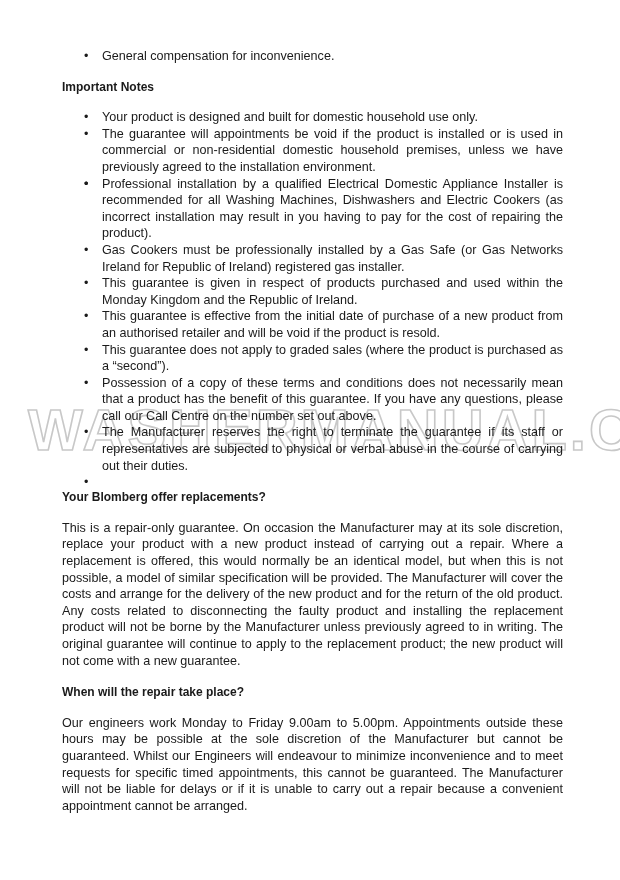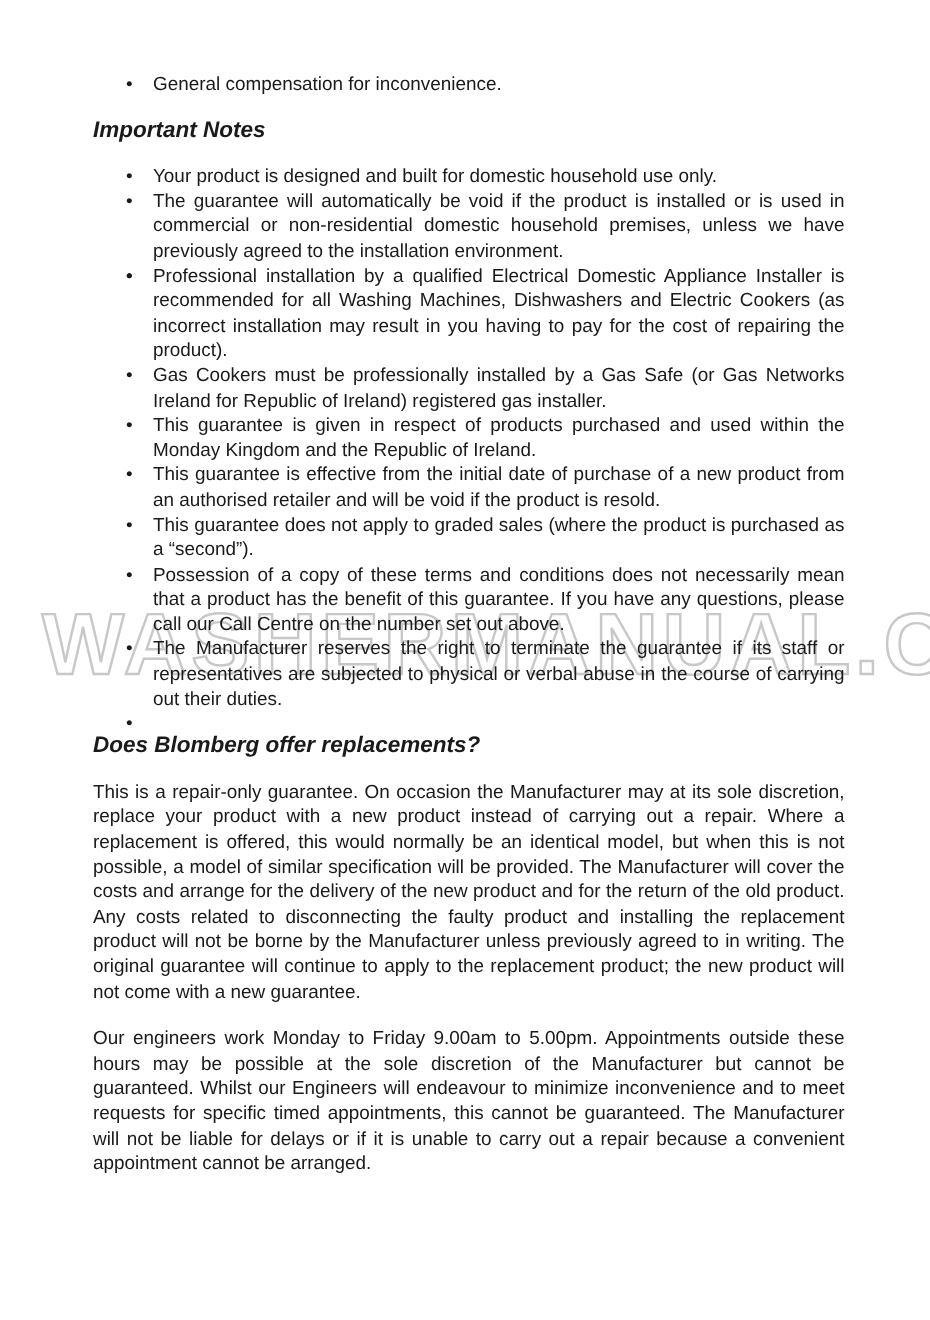--- a/index.html
+++ b/index.html
@@ -3,21 +3,21 @@
 <meta charset="utf-8">
 <style>
   html, body { margin:0; padding:0; background:#ffffff; }
   body { width:620px; height:880px; position:relative; overflow:hidden;
          font-family:"Liberation Sans", sans-serif; color:#1a1a1a; }
   .page { position:absolute; left:62px; top:48px; width:501px; font-size:12.6px; line-height:16.6px; }
   ul { list-style:none; margin:0; padding:0; }
   li { position:relative; padding-left:40px; text-align:justify; }
   li .bullet { position:absolute; left:22px; top:0; }
   .first-list { margin-bottom:14px; }
-  h2 { font-size:15px; font-weight:bold; margin:0 0 14px 0; line-height:16.6px;font-style:italic; }
+  h2 { font-size:12px; font-weight:bold; margin:0 0 14px 0; line-height:16.6px; }
   .notes { margin-bottom:15px; }
   p { margin:0 0 15px 0; text-align:justify; }
   .watermark { position:absolute; left:28px; top:402px; width:570px; height:56px;
                font-family:"Liberation Sans", sans-serif; font-weight:bold; font-size:58px;
                letter-spacing:3px; color:transparent; -webkit-text-stroke:1.6px #c8c8c8;
                line-height:56px; white-space:nowrap; pointer-events:none; z-index:0;}
   .page { z-index:1; }
 </style>
 </head>
 <body>
@@ -25,29 +25,30 @@
 <div class="watermark">WASHERMANUAL.COM</div>
 
 <div class="page">
   <ul class="first-list">
     <li><span class="bullet">•</span><span>General compensation for inconvenience.</span></li>
   </ul>
 
   <h2>Important Notes</h2>
   <ul class="notes">
     <li><span class="bullet">•</span><span>Your product is designed and built for domestic household use only.</span></li>
-    <li><span class="bullet">•</span><span>The guarantee will automatically be void if the product is installed or is used in commercial or non-residential domestic household premises, unless we have previously agreed to the installation environment.</span></li>
+    <li><span class="bullet">•</span><span>The guarantee will appointments be void if the product is installed or is used in commercial or non-residential domestic household premises, unless we have previously agreed to the installation environment.</span></li>
     <li><span class="bullet">•</span></li>
     <li><span class="bullet">•</span><span>Professional installation by a qualified Electrical Domestic Appliance Installer is recommended for all Washing Machines, Dishwashers and Electric Cookers (as incorrect installation may result in you having to pay for the cost of repairing the product).</span></li>
     <li><span class="bullet">•</span><span>Gas Cookers must be professionally installed by a Gas Safe (or Gas Networks Ireland for Republic of Ireland) registered gas installer.</span></li>
     <li><span class="bullet">•</span><span>This guarantee is given in respect of products purchased and used within the Monday Kingdom and the Republic of Ireland.</span></li>
     <li><span class="bullet">•</span><span>This guarantee is effective from the initial date of purchase of a new product from an authorised retailer and will be void if the product is resold.</span></li>
     <li><span class="bullet">•</span><span>This guarantee does not apply to graded sales (where the product is purchased as a “second”).</span></li>
     <li><span class="bullet">•</span><span>Possession of a copy of these terms and conditions does not necessarily mean that a product has the benefit of this guarantee.  If you have any questions, please call our Call Centre on the number set out above.</span></li>
     <li><span class="bullet">•</span><span>The Manufacturer reserves the right to terminate the guarantee if its staff or representatives are subjected to physical or verbal abuse in the course of carrying out their duties.</span></li>
     <li><span class="bullet">•</span></li>
   </ul>
 
-  <h2>Does Blomberg offer replacements?</h2>
+  <h2>Your Blomberg offer replacements?</h2>
   <p>This is a repair-only guarantee. On occasion the Manufacturer may at its sole discretion, replace your product with a new product instead of carrying out a repair. Where a replacement is offered, this would normally be an identical model, but when this is not possible, a model of similar specification will be provided. The Manufacturer will cover the costs and arrange for the delivery of the new product and for the return of the old product. Any costs related to disconnecting the faulty product and installing the replacement product will not be borne by the Manufacturer unless previously agreed to in writing. The original guarantee will continue to apply to the replacement product; the new product will not come with a new guarantee.</p>
 
+  <h2>When will the repair take place?</h2>
   <p>Our engineers work Monday to Friday 9.00am to 5.00pm. Appointments outside these hours may be possible at the sole discretion of the Manufacturer but cannot be guaranteed. Whilst our Engineers will endeavour to minimize inconvenience and to meet requests for specific timed appointments, this cannot be guaranteed. The Manufacturer will not be liable for delays or if it is unable to carry out a repair because a convenient appointment cannot be arranged.</p>
 </div>
 
 </body></html>

